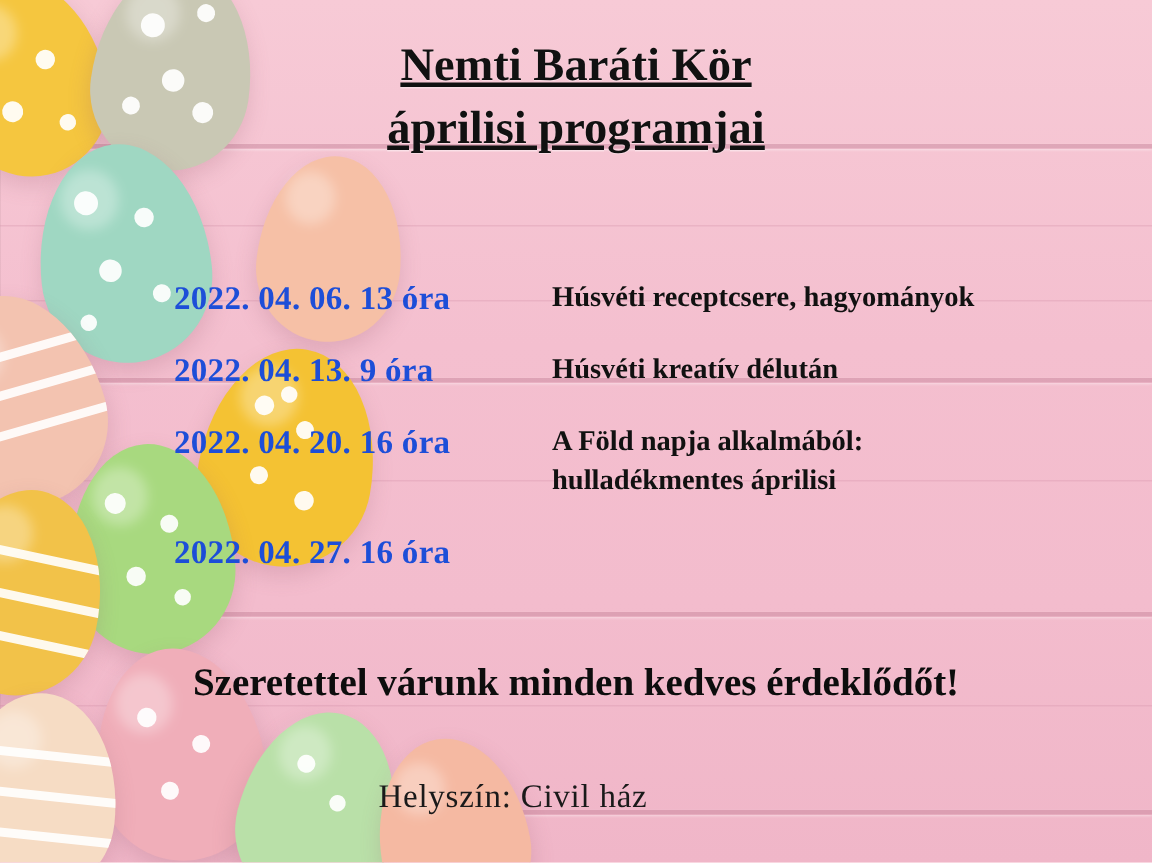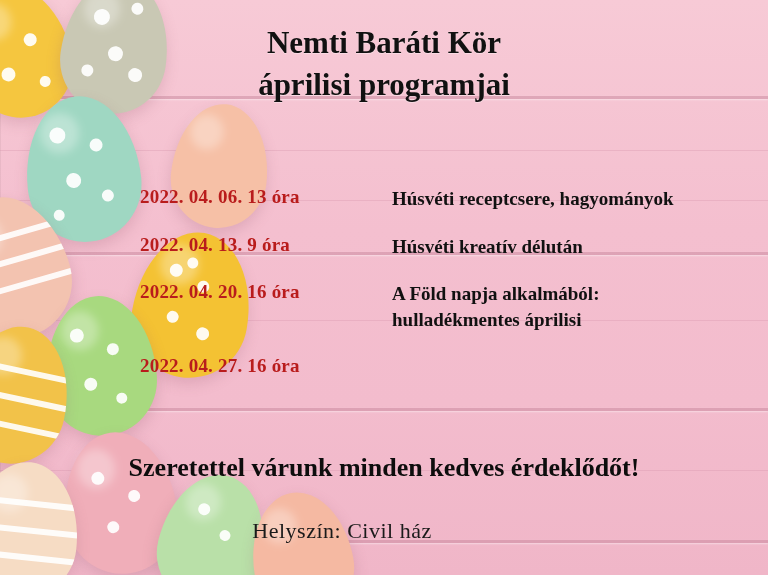--- a/index.html
+++ b/index.html
@@ -80,61 +80,59 @@
     left: 0;
     width: 768px;
     text-align: center;
     font-family: "Liberation Serif", serif;
     font-weight: bold;
     font-size: 31px;
     line-height: 1.34;
     color: #111;
     text-shadow: 0 1px 0 rgba(255,255,255,0.35);
   }
-  .title span { display: block; }
+  .title span { display: block; text-decoration: underline; }
 
   .program-list {
     position: absolute;
     top: 186px;
     left: 116px;
     width: 650px;
   }
   .row {
     display: flex;
     align-items: flex-start;
     margin-bottom: 22px;
   }
   .row .when {
     width: 252px;
     flex: 0 0 252px;
-    font-size: 19px;
-    font-weight: bold;
-    color: #b91c1c;
+    font-size: 22px;
+    font-weight: bold;
+    color: #1d4ed8;
     white-space: nowrap;
     letter-spacing: 0.2px;
-    margin-left: 24px;
   }
   .row .what {
     font-size: 19px;
     font-weight: bold;
     color: #111;
     line-height: 1.35;
   }
   .row .what .l2 { display: block; }
 
   .invite {
     position: absolute;
     top: 440px;
     left: 0;
     width: 768px;
     text-align: center;
     font-size: 26px;
     font-weight: bold;
     color: #0d0d0d;
-    margin-top: 13px;
   }
 
   .venue {
     position: absolute;
     top: 518px;
     left: 0;
     width: 684px;
     text-align: center;
     font-size: 22px;
     color: #1a1a1a;

